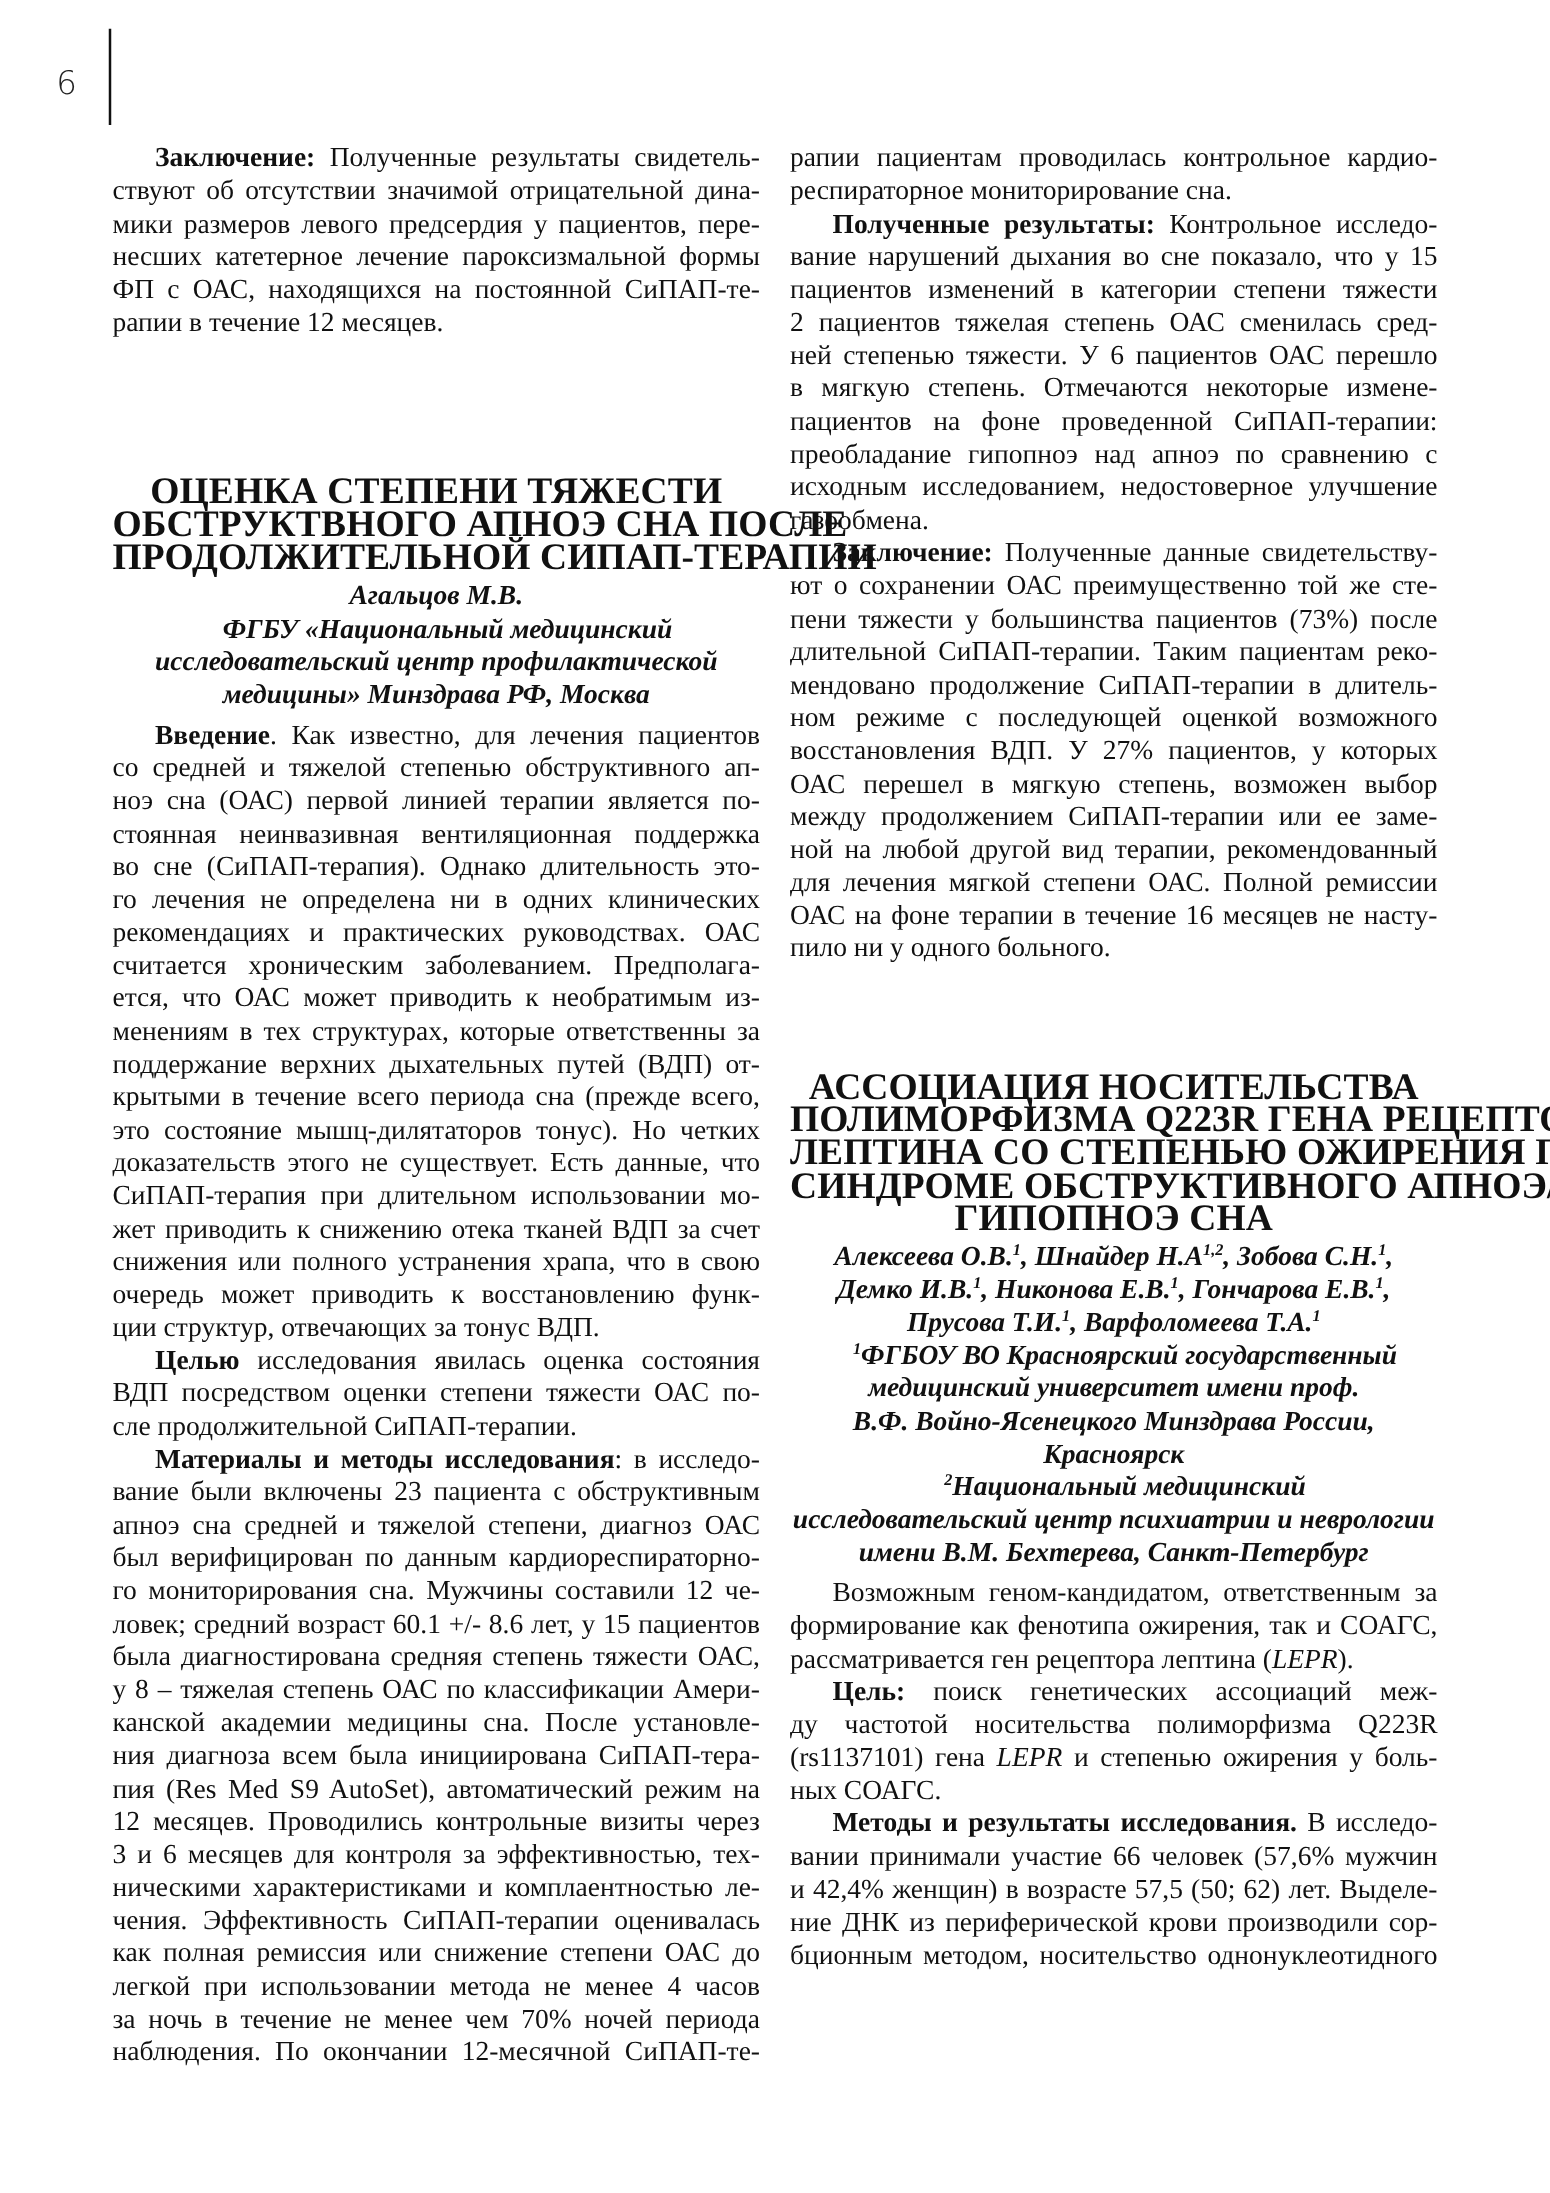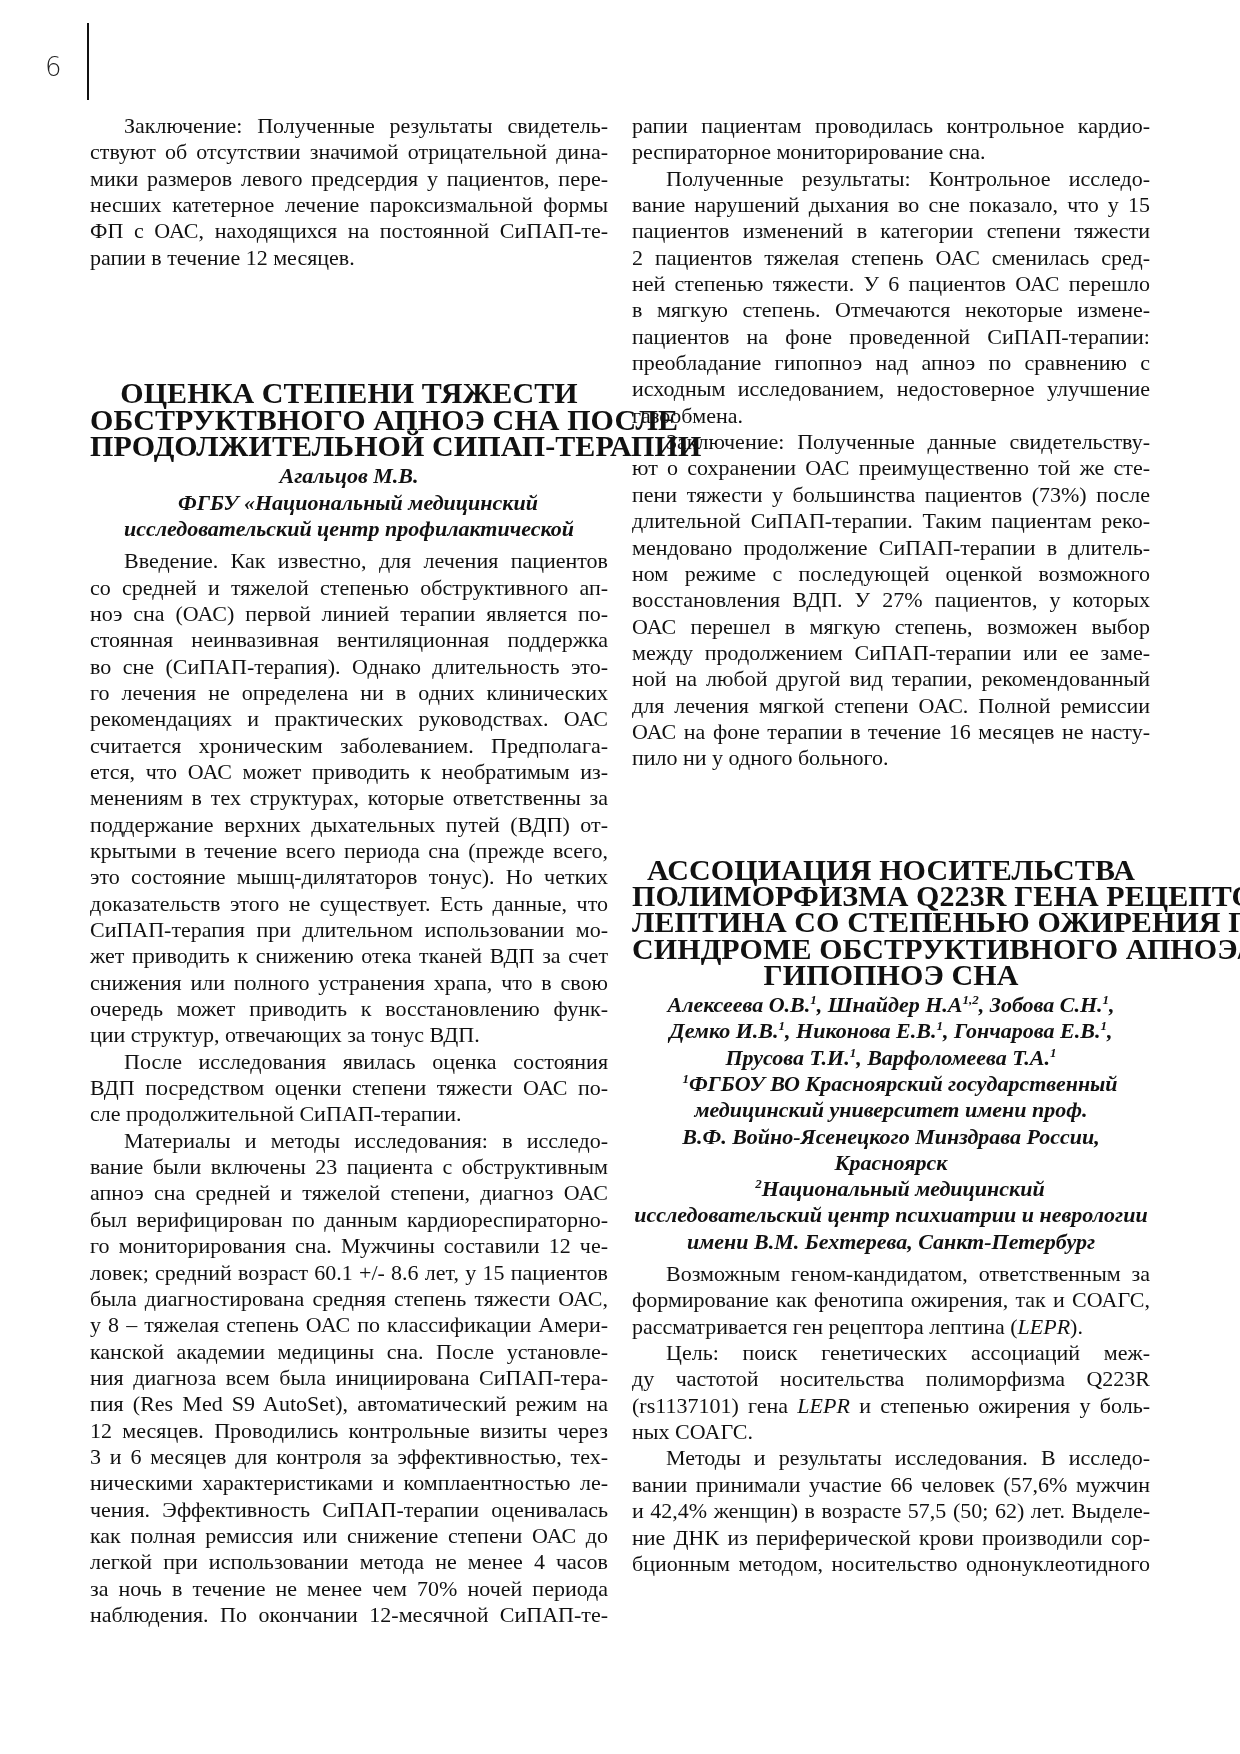--- a/index.html
+++ b/index.html
@@ -8,21 +8,21 @@
   .page-rule { position: absolute; left: 87px; top: 23px; width: 1.5px; height: 77px; background: #111; }
   .col { position: absolute; top: 113px; font-family: "Liberation Serif", serif; font-size: 22px; }
   .col-left { left: 90px; width: 518px; }
   .col-right { left: 632px; width: 518px; }
   .line { height: 26.35px; line-height: 26.35px; white-space: nowrap; text-align: justify; text-align-last: justify; }
   .line.last { text-align-last: left; }
   .line.indent { padding-left: 34px; }
   .gap { height: 26.35px; }
   .title-line { font-weight: bold; font-size: 30px; text-align: center; text-align-last: center; height: 26.3px; line-height: 26.3px; white-space: nowrap; letter-spacing: 0.1px; }
   .aff-line { font-weight: bold; font-style: italic; text-align: center; text-align-last: center; height: 26.3px; line-height: 26.3px; white-space: nowrap; }
-  b { font-weight: normal; }
+  b { font-weight: bold; }
   i { font-style: italic; }
   sup { font-size: 13px; line-height: 0; vertical-align: 8px; }
 </style>
 </head>
 <body>
 
 <div class="page-num">6</div>
 <div class="page-rule"></div>
 
 <div class="col col-left">
@@ -40,20 +40,21 @@
     <div class="gap"></div>
     <div class="gap"></div>
 
   <section style="margin-top:4px;">
     <div class="title-line">ОЦЕНКА СТЕПЕНИ ТЯЖЕСТИ</div>
     <div class="title-line">ОБСТРУКТВНОГО АПНОЭ СНА ПОСЛЕ</div>
     <div class="title-line">ПРОДОЛЖИТЕЛЬНОЙ СИПАП-ТЕРАПИИ</div>
     <div class="aff-line" style="margin-top:4px;">Агальцов М.В.</div>
     <div class="aff-line" style="padding-left:18px;text-align:center;">ФГБУ «Национальный медицинский</div>
     <div class="aff-line">исследовательский центр профилактической</div>
+    <div class="aff-line">медицины» Минздрава РФ, Москва</div>
 
     <div style="margin-top:6px;">
       <div class="line indent"><b>Введение</b><span>. Как известно, для лечения пациентов</span></div>
       <div class="line">со средней и тяжелой степенью обструктивного ап-</div>
       <div class="line">ноэ сна (ОАС) первой линией терапии является по-</div>
       <div class="line">стоянная неинвазивная вентиляционная поддержка</div>
       <div class="line">во сне (СиПАП-терапия). Однако длительность это-</div>
       <div class="line">го лечения не определена ни в одних клинических</div>
       <div class="line">рекомендациях и практических руководствах. ОАС</div>
       <div class="line">считается хроническим заболеванием. Предполага-</div>
@@ -64,21 +65,21 @@
       <div class="line">это состояние мышц-дилятаторов тонус). Но четких</div>
       <div class="line">доказательств этого не существует. Есть данные, что</div>
       <div class="line">СиПАП-терапия при длительном использовании мо-</div>
       <div class="line">жет приводить к снижению отека тканей ВДП за счет</div>
       <div class="line">снижения или полного устранения храпа, что в свою</div>
       <div class="line">очередь может приводить к восстановлению функ-</div>
       <div class="line last">ции структур, отвечающих за тонус ВДП.</div>
     </div>
 
     <div>
-      <div class="line indent"><b>После</b><span> исследования явилась оценка состояния</span></div>
+      <div class="line indent"><b>Целью</b><span> исследования явилась оценка состояния</span></div>
       <div class="line">ВДП посредством оценки степени тяжести ОАС по-</div>
       <div class="line last">сле продолжительной СиПАП-терапии.</div>
     </div>
 
     <div>
       <div class="line indent"><b>Материалы и методы исследования</b><span>: в исследо-</span></div>
       <div class="line">вание были включены 23 пациента с обструктивным</div>
       <div class="line">апноэ сна средней и тяжелой степени, диагноз ОАС</div>
       <div class="line">был верифицирован по данным кардиореспираторно-</div>
       <div class="line">го мониторирования сна. Мужчины составили 12 че-</div>

